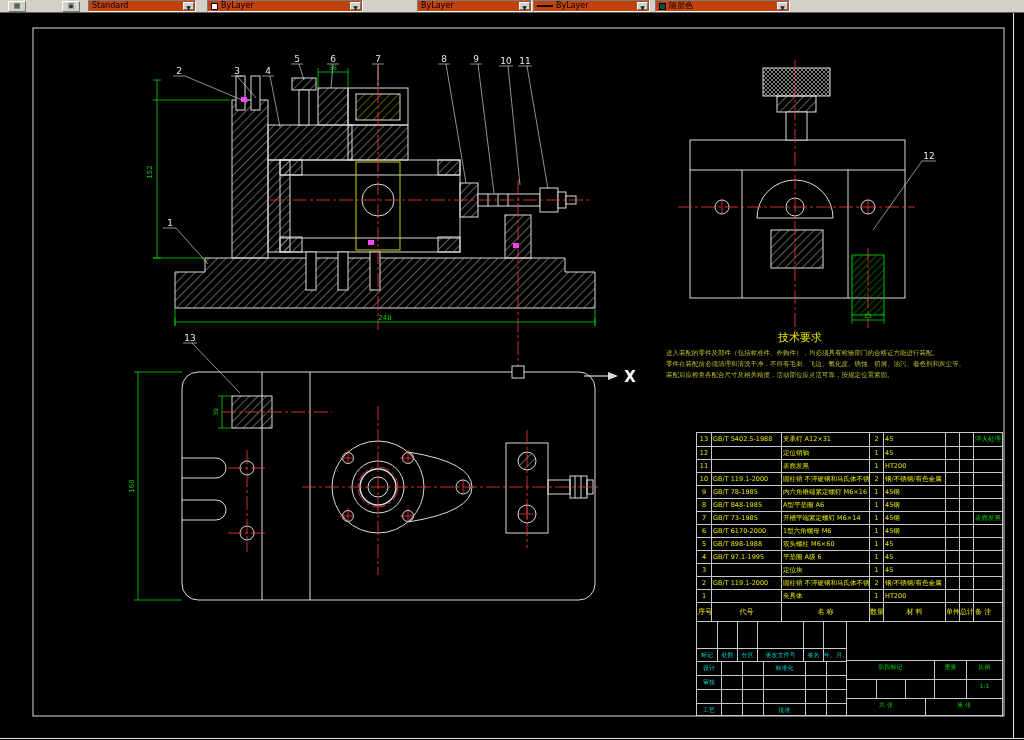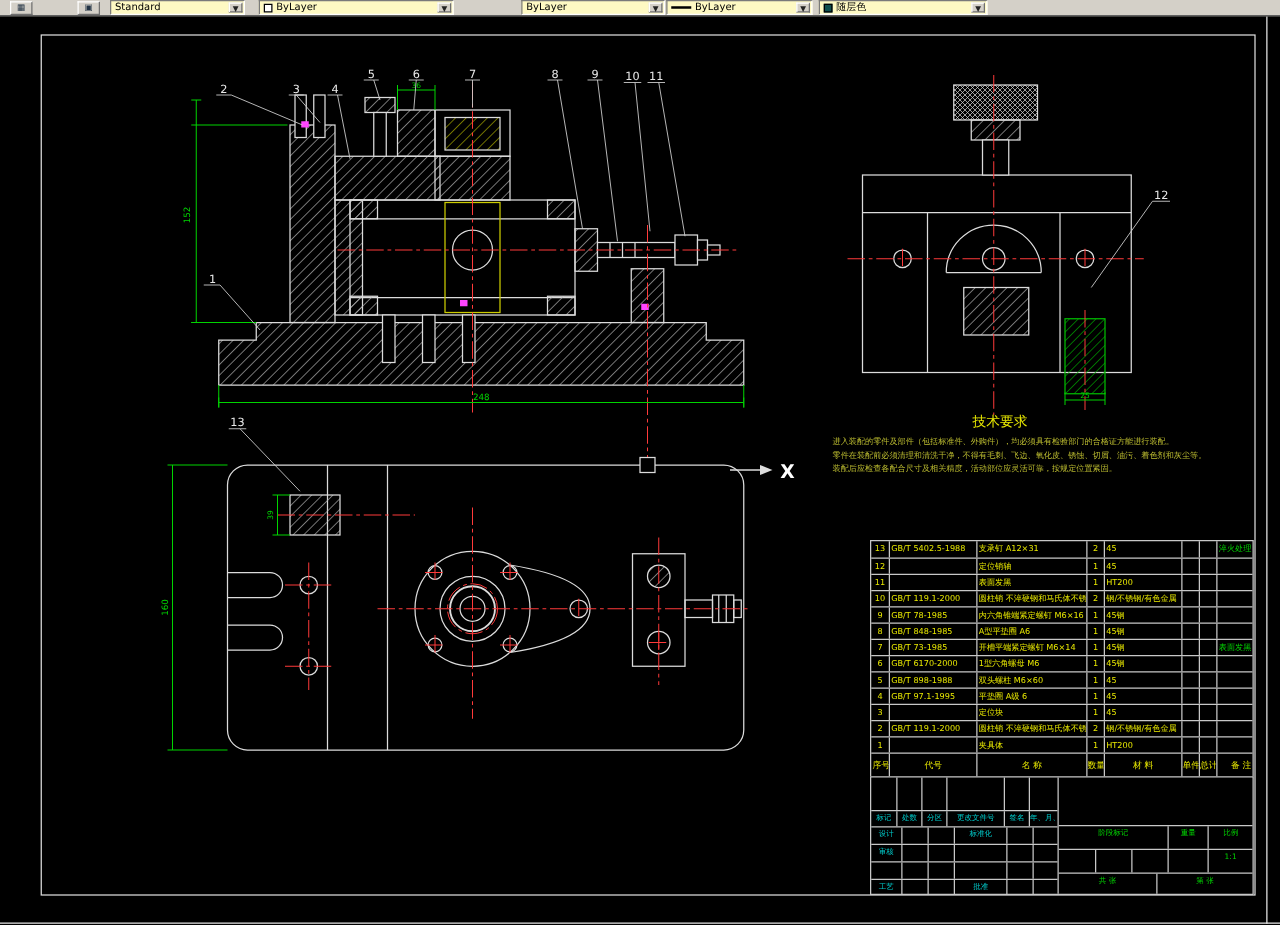--- a/index.html
+++ b/index.html
@@ -3,21 +3,21 @@
 <meta charset="utf-8">
 <style>
 *{margin:0;padding:0;box-sizing:border-box}
 html,body{width:1024px;height:740px;background:#000;position:relative;overflow:hidden;
   font-family:"DejaVu Sans",sans-serif}
 .toolbar{position:absolute;top:0;left:0;width:1024px;height:13px;background:#d4d0c8;
   border-bottom:1px solid #5f5f5f;z-index:5}
 .tb-btn{position:absolute;top:1px;height:11px;width:18px;background:#d4d0c8;
   border:1px solid;border-color:#fff #6f6f6f #6f6f6f #fff;font-size:7px;line-height:9px;
   text-align:center;color:#234;overflow:hidden}
-.combo{position:absolute;top:0;height:12px;background:#fef9c3;border:1px solid;
+.combo{position:absolute;top:0;height:12px;background:#c2410c;border:1px solid;
   border-color:#7a7a7a #fff #fff #7a7a7a;font-size:8px;line-height:10px;color:#000;
   display:flex;align-items:center;gap:3px;padding:0 30px 0 3px;white-space:nowrap;overflow:hidden}
 .combo .arrow{position:absolute;right:1px;top:1px;bottom:1px;width:11px;background:#d4d0c8;
   border:1px solid;border-color:#fff #6f6f6f #6f6f6f #fff;font-size:6px;line-height:9px;
   text-align:center;color:#222}
 .swatch{width:7px;height:7px;border:1px solid #000;display:inline-block;flex:none}
 .lineicon{width:16px;height:2px;background:#000;display:inline-block;flex:none}
 svg.canvas{position:absolute;top:13px;left:0}
 svg text{font-family:"DejaVu Sans",sans-serif}
 
@@ -390,21 +390,21 @@
       <div></div>
     </div>
     <div class="bom-row bom-head">
       <div style="text-align: center; font-family: Liberation Serif, serif;">序号</div>
       <div style="text-align: center;">代号</div>
       <div style="text-align: center;">名 称</div>
       <div style="text-align: center;">数量</div>
       <div style="text-align: center;">材 料</div>
       <div style="text-align: center;">单件</div>
       <div style="text-align: right;">总计</div>
-      <div style="text-align: right;">备 注</div>
+      <div style="text-align: left;">备 注</div>
     </div>
   </div>
 
 <div class="tblock">
   <div class="tb-left">
     <div class="tb-row" style="height:26px">
       <div class="tb-cell" style="width:20px"></div>
       <div class="tb-cell" style="width:20px"></div>
       <div class="tb-cell" style="width:20px"></div>
       <div class="tb-cell" style="width:46px"></div>

